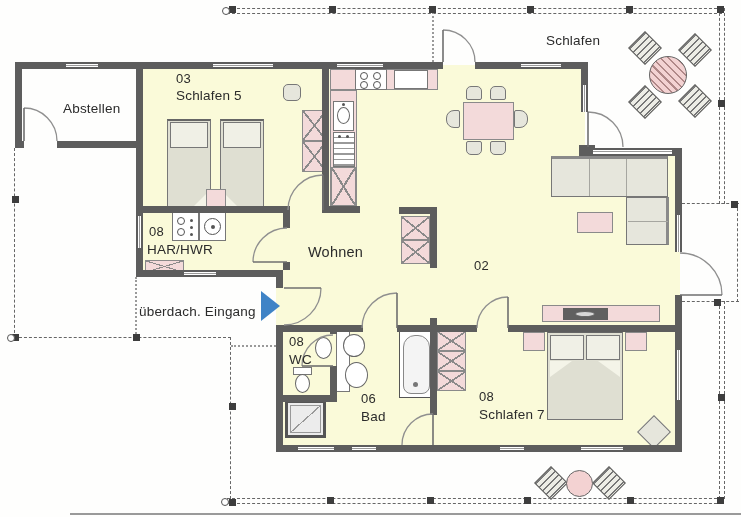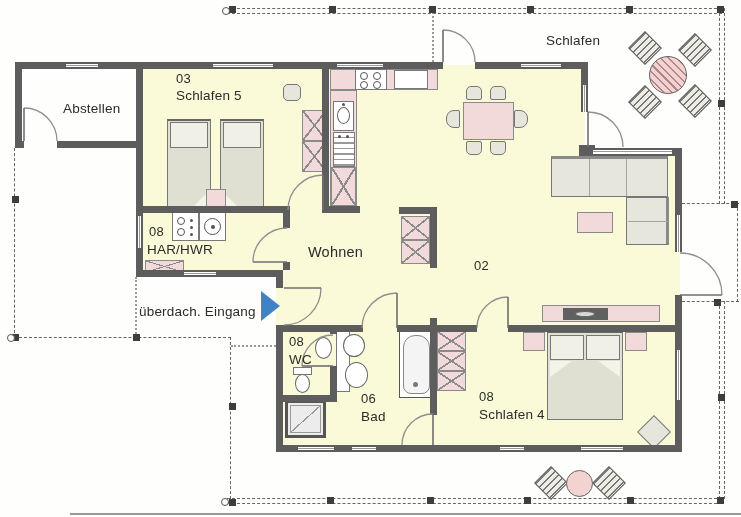--- a/index.html
+++ b/index.html
@@ -279,16 +279,16 @@
   <div class="lbl num" style="left:149px;top:224px;">08</div>
   <div class="lbl" style="left:147px;top:242px;">HAR/HWR</div>
   <div class="lbl" style="left:308px;top:244px;font-size:14.5px;">Wohnen</div>
   <div class="lbl num" style="left:474px;top:258px;">02</div>
   <div class="lbl" style="left:139px;top:304px;">überdach. Eingang</div>
   <div class="lbl num" style="left:289px;top:334px;">08</div>
   <div class="lbl" style="left:289px;top:352px;">WC</div>
   <div class="lbl num" style="left:361px;top:391px;text-align:right;">06</div>
   <div class="lbl" style="left:361px;top:409px;">Bad</div>
   <div class="lbl num" style="left:479px;top:389px;">08</div>
-  <div class="lbl" style="left:479px;top:407px;">Schlafen 4</div>
+  <div class="lbl" style="left:479px;top:407px;">Schlafen 7</div>
 
   <div class="abs" style="left:70px;top:513px;width:671px;height:1.5px;background:#9a9a9a;"></div>
 </div>
 
 </body></html>

